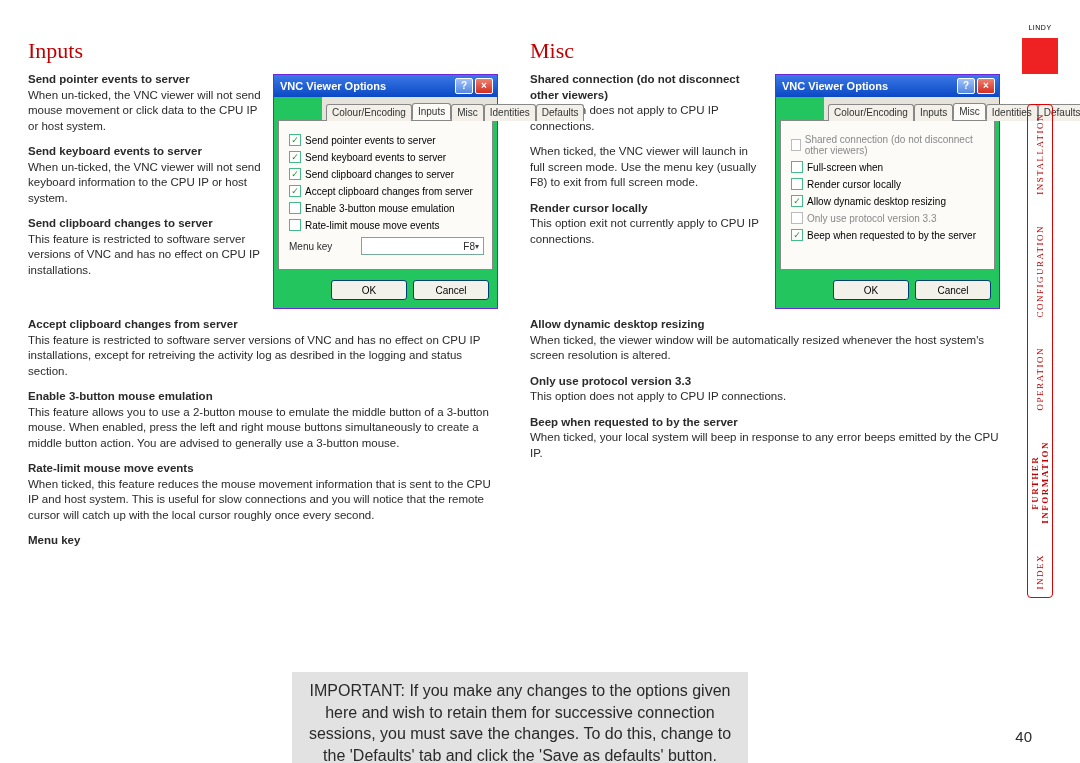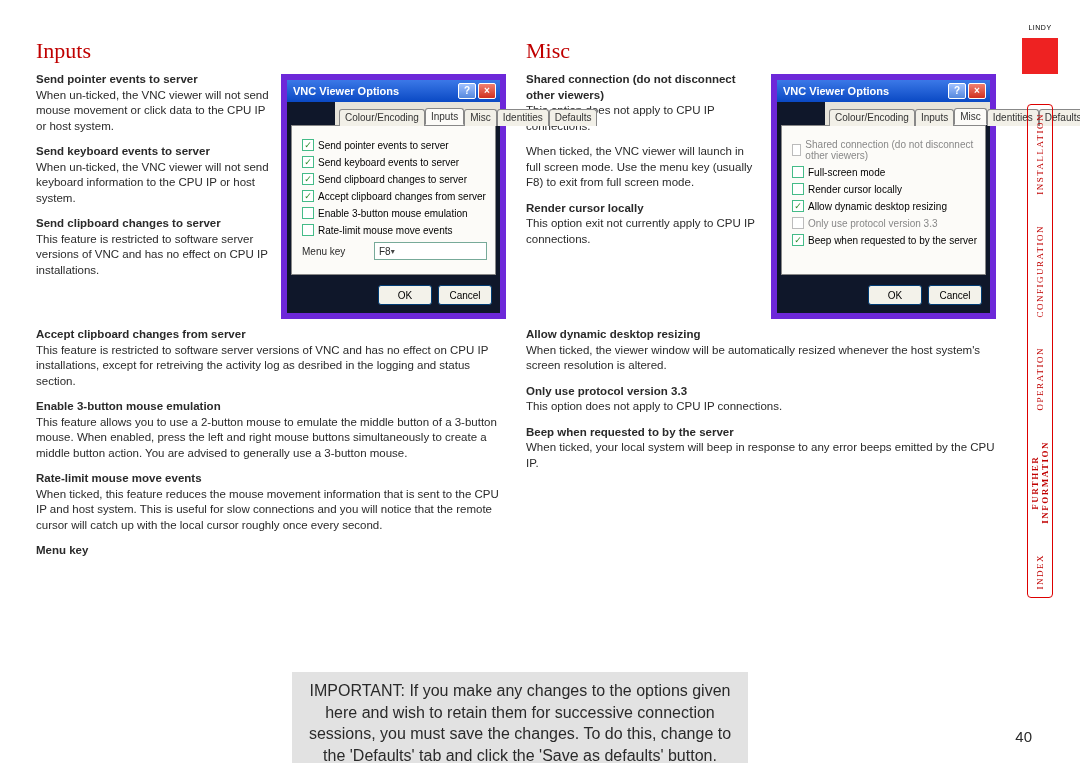--- a/index.html
+++ b/index.html
@@ -7,22 +7,22 @@
   font-family: "Segoe UI", Arial, sans-serif;
   background: #fff;
   width: 1080px;
   height: 763px;
   position: relative;
   font-size: 11.5px;
   color: #2a2a2a;
 }
 .page {
   display: flex;
-  padding: 38px 20px 0 36px;
-  gap: 20px;
+  padding: 38px 20px 0 28px;
+  gap: 32px;
 }
 .col {
   width: 470px;
   display: flex;
   flex-direction: column;
 }
 .col h1 {
   font-family: "Times New Roman", serif;
   font-weight: normal;
   font-size: 22px;
@@ -38,22 +38,22 @@
   flex: 1;
   font-size: 11.5px;
   line-height: 1.35;
 }
 .para { margin-bottom: 10px; }
 .para .h { font-weight: bold; display: block; }
 .full { line-height: 1.35; }
 .full .para { margin-top: 8px; }
 .window {
   width: 225px;
-  background: #0f172a;
-  border: 6px solid #6d28d9;
+  background: #22c55e;
+  border: 1px solid #6d28d9;
   font-size: 10px;
   font-family: Tahoma, sans-serif;
   margin-top: 2px;
 }
 .titlebar {
   height: 22px;
   background: linear-gradient(#3b78e7, #0a49c4);
   color: #fff;
   display: flex;
   align-items: center;
@@ -119,29 +119,29 @@
   width: 12px; height: 12px; border: 1px solid #4b8; background: #fff;
   display: inline-flex; align-items: center; justify-content: center;
   font-size: 9px; color: #2a8b2a; line-height: 10px;
 }
 .cb.disabled .box { border-color: #bbb; }
 .menurow { display: flex; align-items: center; margin-top: 6px; gap: 6px;}
 .menurow .lbl { flex: 0 0 50px; }
 .select {
   border: 1px solid #7a9; background: #fff; width: 135px; height: 18px;
   display: flex; align-items: center; padding: 0 4px; font-size: 10px;
-  justify-content: flex-start;
+  justify-content: flex-end;
   margin-left: 16px;
 }
 .select .arrow { font-size: 8px; color: #444; }
 .dlgbtns {
   display: flex; justify-content: flex-end; gap: 6px; padding: 4px 8px 8px;
 }
 .dlgbtns button {
-  width: 54px; height: 20px; border: 1px solid #003c74; background: #f3f2ea;
+  width: 76px; height: 20px; border: 1px solid #003c74; background: #f3f2ea;
   border-radius: 3px; font-size: 10px;
 }
 .important {
   position: absolute;
   left: 292px; top: 672px;
   width: 456px;
   background: #e2e2e2;
   padding: 8px 14px;
   font-size: 16px;
   line-height: 1.35;
@@ -287,21 +287,21 @@
             <span class="tab">Identities</span>
             <span class="tab">Defaults</span>
           </div>
         <div class="tabbody">
             <div class="cb disabled">
               <span class="box"></span>
               <span>Shared connection (do not disconnect other viewers)</span>
             </div>
             <div class="cb">
               <span class="box"></span>
-              <span>Full-screen mode</span>
+              <span>Full-screen when</span>
             </div>
             <div class="cb">
               <span class="box"></span>
               <span>Render cursor locally</span>
             </div>
             <div class="cb">
               <span class="box">✓</span>
               <span>Allow dynamic desktop resizing</span>
             </div>
             <div class="cb disabled">

